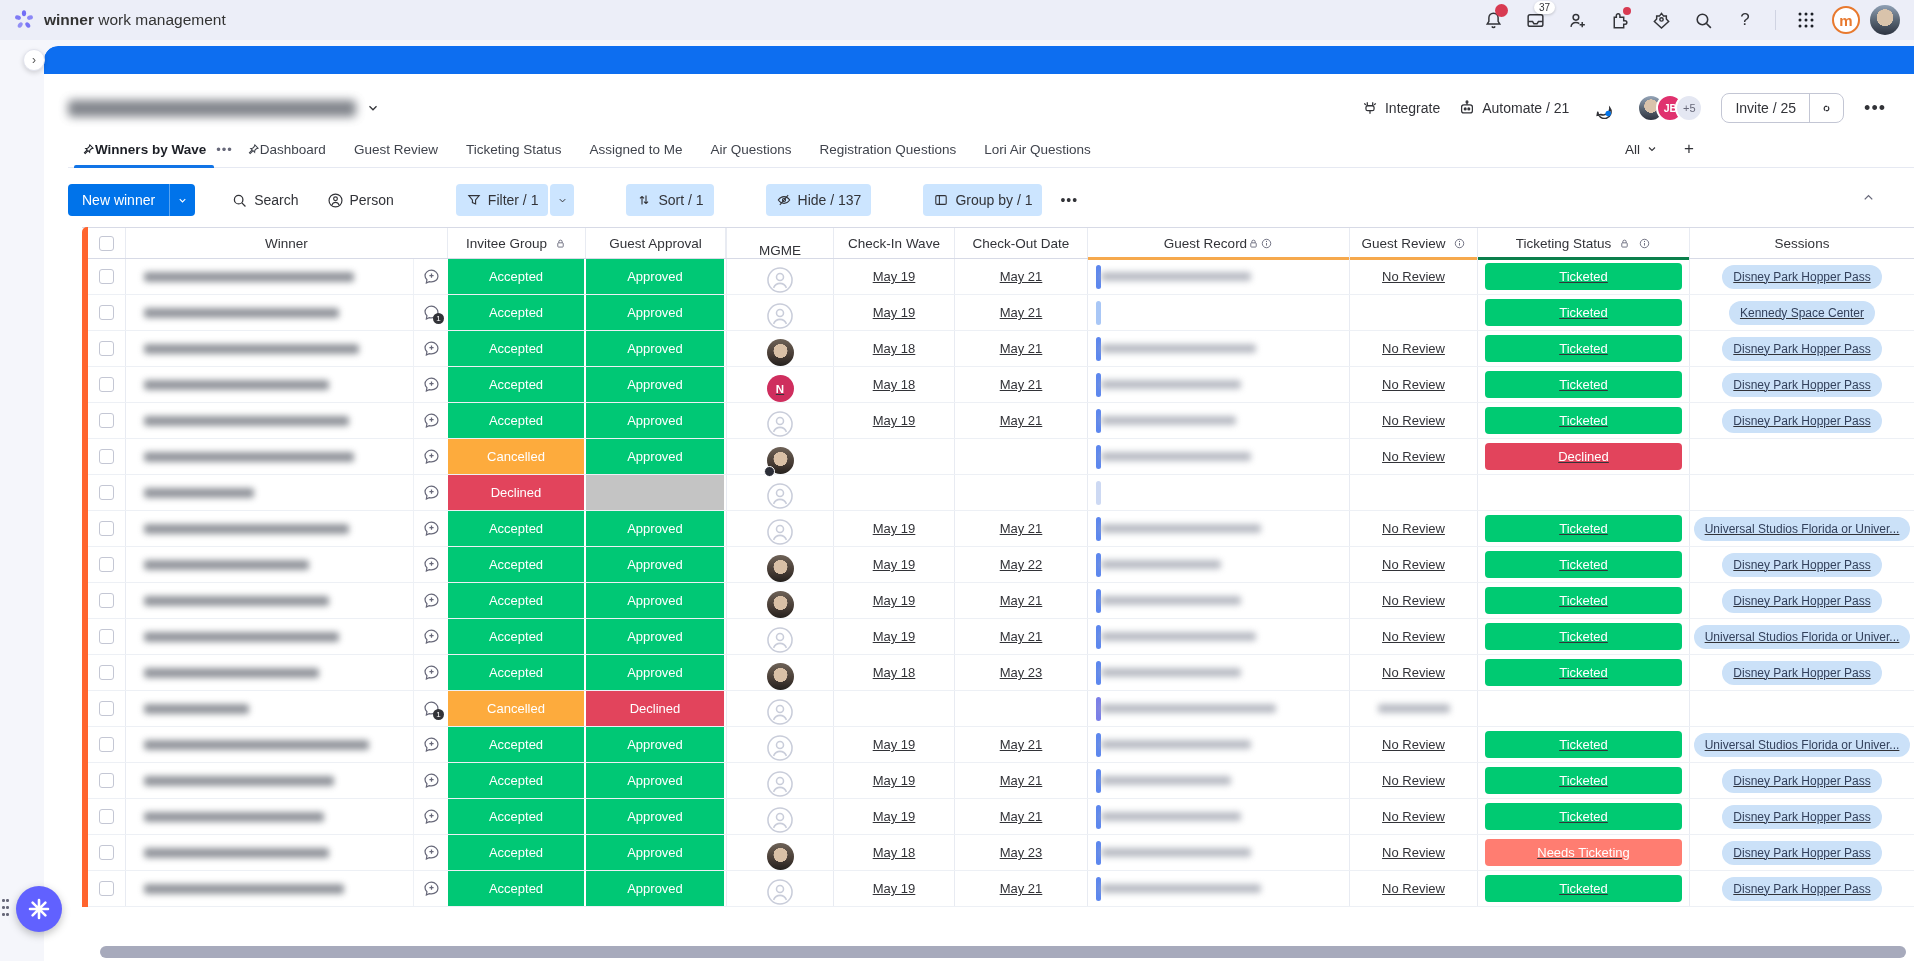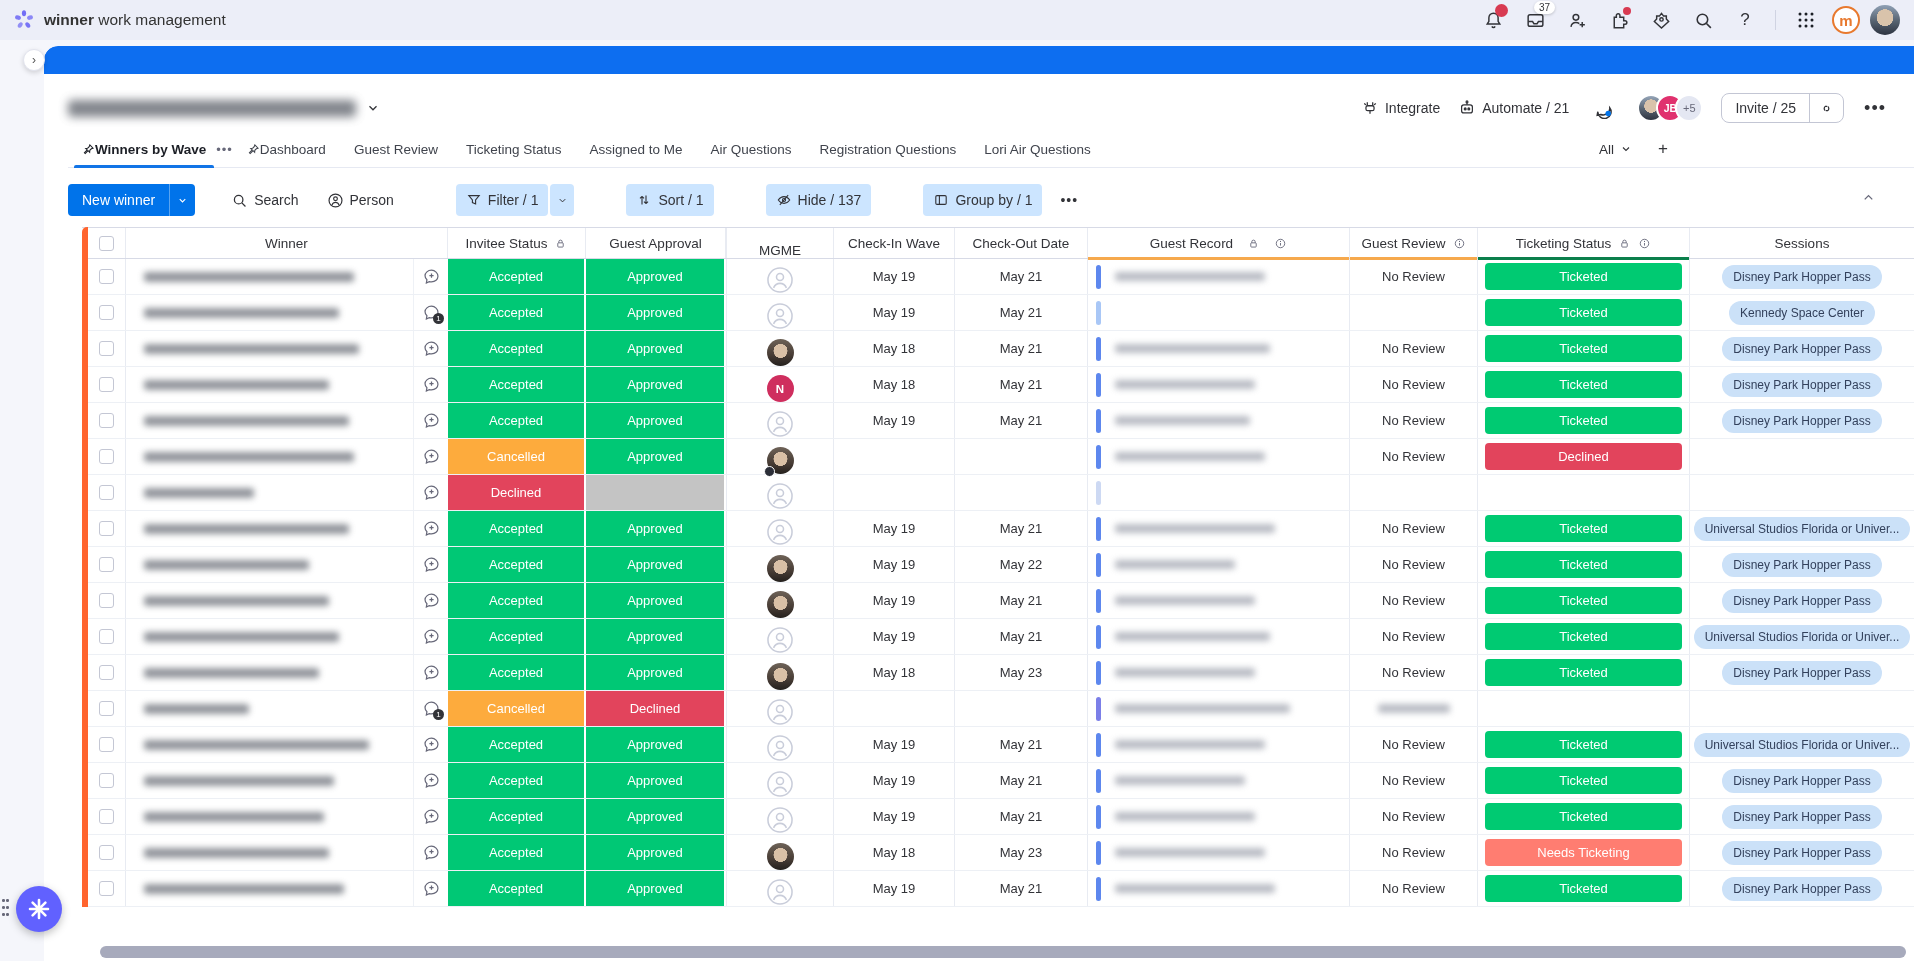--- a/index.html
+++ b/index.html
@@ -41,21 +41,21 @@
   .invite-label { display:flex; align-items:center; padding:0 13px; font-size:14px; cursor:pointer; }
   .invite-link { display:flex; align-items:center; justify-content:center; width:34px; border-left:1px solid #c3c6d4; cursor:pointer; }
   .dots-btn { font-size:18px; color:#323338; letter-spacing:1px; cursor:pointer; padding:0 2px; }
 
   
   .tabs-row { position:relative; display:flex; align-items:flex-end; margin:6px 0 0 24px; height:34px; border-bottom:1px solid #e6e9f2; padding-right:230px; }
   .tab { display:flex; align-items:center; font-size:13.5px; color:#40444d; padding:0 14px 10px 14px; cursor:pointer; white-space:nowrap; }
   .tab.active { color:#1c1f26; font-weight:600; position:relative; }
   .tab.active::after { content:""; position:absolute; left:6px; right:6px; bottom:-1px; height:3px; border-radius:2px 2px 0 0; background:#1274e6; }
   .tab-dots { color:#676879; font-size:13px; letter-spacing:1px; margin-left:-4px; padding-bottom:10px; cursor:pointer; }
-  .tabs-right { position:absolute; right:246px; bottom:8px; display:flex; align-items:center; gap:26px; }
+  .tabs-right { position:absolute; right:220px; bottom:8px; display:flex; align-items:center; gap:26px; }
   .all-dd { display:flex; align-items:center; gap:6px; font-size:13.5px; color:#323338; cursor:pointer; }
   .plus-tab { font-size:17px; color:#323338; cursor:pointer; }
 
   
   .toolbar { display:flex; align-items:center; gap:8px; margin:16px 0 0 24px; height:32px; position:relative; padding-right:60px; }
   .new-btn { display:flex; align-items:stretch; height:32px; border-radius:4px; overflow:hidden; background:#0073ea; color:#fff; font-size:14px; cursor:pointer; }
   .new-btn .lbl { display:flex; align-items:center; padding:0 14px; }
   .new-btn .arrow { display:flex; align-items:center; justify-content:center; width:26px; border-left:1px solid rgba(255,255,255,.35); }
   .tool { display:flex; align-items:center; gap:6px; font-size:14px; color:#323338; padding:0 10px; height:32px; border-radius:4px; cursor:pointer; }
   .tool.chip { background:#cce5ff;margin-left:44px; }
@@ -65,31 +65,31 @@
 
   
   .group-title { display:flex; align-items:center; gap:8px; margin:22px 0 0 38px; height:26px; font-size:15.5px; font-weight:600; cursor:pointer; }
 
   
   .table { position:relative; margin-left:38px; margin-top:11px; }
   .group-bar { position:absolute; left:0; top:0; bottom:0; width:6px; background:#ff642e; border-radius:5px 0 0 0; z-index:5; }
   .thead { display:flex; height:32px; border-top:1px solid #d7dae6; border-bottom:1px solid #d7dae6; background:#fff; }
   .th { display:flex; align-items:center; justify-content:center; gap:7px; font-size:13.5px; color:#323338; border-right:1px solid #e8ebf2; position:relative; }
   .th .under { position:absolute; left:0; right:0; bottom:-2px; height:3px; }
-  .row { display:flex; height:36px; border-bottom:1px solid #edf0f5; background:#fff; }
+  .row { display:flex; height:36px; border-bottom:1px solid #edf0f5; background:#fff;text-decoration:underline; }
   .cell { position:relative; display:flex; align-items:center; justify-content:center; font-size:13px; color:#323338; }
   .c-cb { width:44px; padding-left:6px; border-right:1px solid #e8ebf2; }
   .c-name { width:287px; justify-content:flex-start; padding-left:18px; }
   .c-chat { width:35px; border-left:1px solid #eef1f6; }
   .c-inv { width:138px; }
   .c-app { width:140px; }
   .c-mgme { width:108px; border-right:1px solid #e8ebf2; border-left:1px solid #e8ebf2;align-items:flex-end; }
   .c-cin { width:121px; border-right:1px solid #e8ebf2; }
   .c-cout { width:133px; border-right:1px solid #e8ebf2; }
-  .c-rec { width:262px; border-right:1px solid #e8ebf2; justify-content:flex-start; padding-left:8px; gap:14px; }
+  .c-rec { width:262px; border-right:1px solid #e8ebf2; justify-content:flex-start; padding-left:8px; gap:0; }
   .c-rev { width:128px; border-right:1px solid #e8ebf2; }
   .c-tkt { width:212px; border-right:1px solid #e8ebf2; }
   .c-ses { flex:1; }
   .checkbox { width:15px; height:15px; border:1px solid #c4c7d4; border-radius:3px; background:#fff; cursor:pointer; }
   .fill { position:absolute; inset:0 2px 0 0; display:flex; align-items:center; justify-content:center; color:#fff; font-size:13px; }
   .blurbar { height:10px; border-radius:3px; background:#787c84; filter:blur(3px); opacity:.8; }
   .recbar { width:5px; height:24px; border-radius:3px; flex:none; }
   .rec-blur { height:9px; border-radius:3px; background:#a7abb5; filter:blur(3px); opacity:.8; }
   .tkt-badge { width:calc(100% - 14px); height:27px; border-radius:4px; display:flex; align-items:center; justify-content:center; color:#fff; font-size:13px; }
   .pill { background:#cbe1f8; color:#33415c; font-size:12px; padding:5px 11px; border-radius:13px; white-space:nowrap; max-width:218px; overflow:hidden; }
@@ -349,21 +349,21 @@
   <div class="table">
     <div class="group-bar"></div>
     <div class="thead">
       <div class="th c-cb">
           <span class="checkbox"></span>
         </div>
       <div class="th" style="width:322px;">
           <span>Winner</span>
         </div>
       <div class="th c-inv">
-        <span>Invitee Status</span>
+        <span>Invitee Group</span>
         <svg width="13" height="13" viewBox="0 0 20 20" fill="none" stroke="#676879" stroke-width="1.4">
             <rect x="5.8" y="9" width="8.4" height="6.5" rx="1.2"></rect>
             <path d="M7.4 9V7.4a2.6 2.6 0 015.2 0V9"></path>
           </svg>
       </div>
       <div class="th c-app">
           <span>Guest Approval</span>
         </div>
       <div class="th c-mgme">
           <span>MGME</span>

